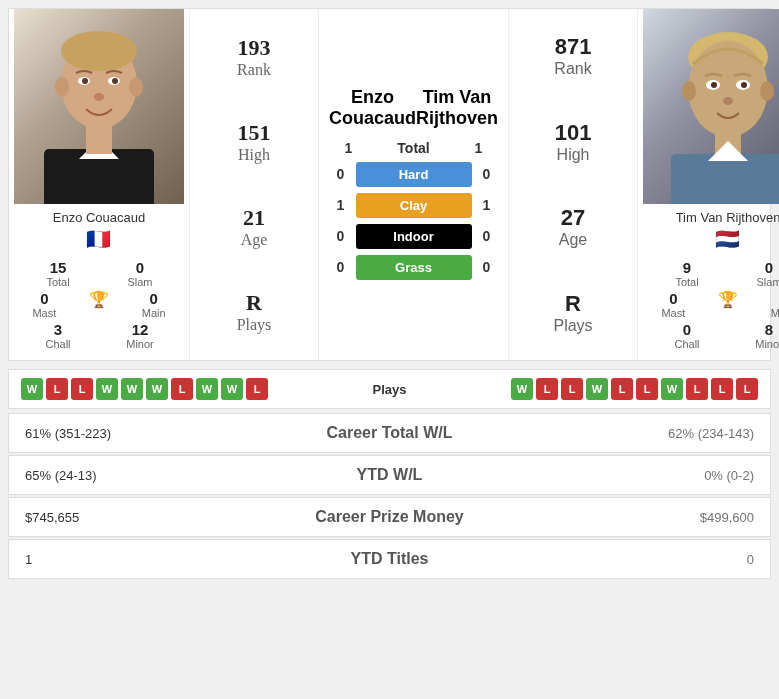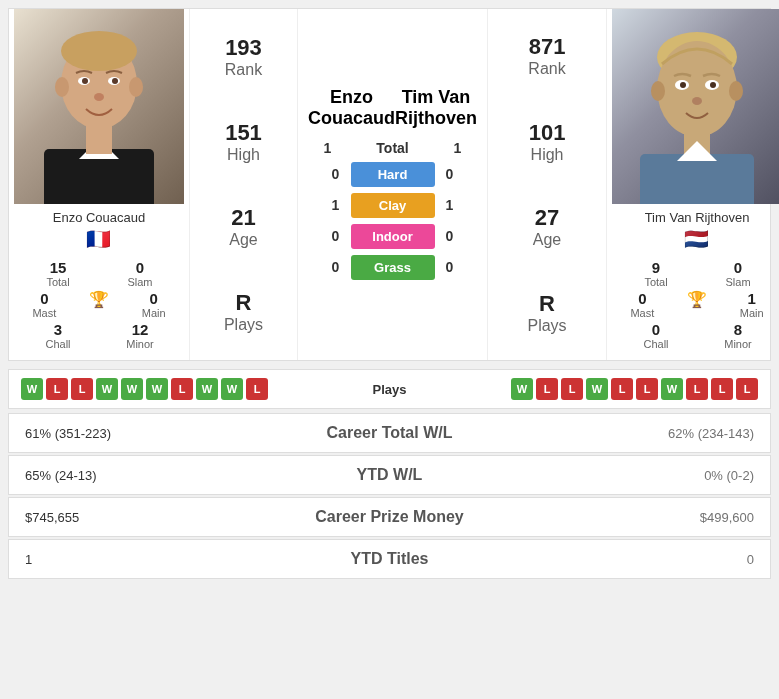--- a/index.html
+++ b/index.html
@@ -86,29 +86,30 @@
       color: #666;
       display: block;
     }
     .trophy-icon {
       color: #c8a800;
       font-size: 16px;
     }
 
     
     .player-middle-stats {
-      width: 109px;
+      width: 130px;
       flex-shrink: 0;
       padding: 6px;
       display: flex;
       flex-direction: column;
       align-items: center;
       justify-content: space-around;
       border-left: 1px solid #eee;
       border-right: 1px solid #eee;
+      font-family: Liberation Serif, serif;
     }
     .mid-stat {
       text-align: center;
     }
     .mid-stat-value {
       font-size: 22px;
       font-weight: bold;
       color: #222;
       display: block;
     }
@@ -148,52 +149,52 @@
       justify-content: center;
     }
     .surface-count {
       width: 30px;
       text-align: center;
       font-weight: bold;
       font-size: 14px;
       color: #333;
     }
     .surface-btn {
-      width: 84px;
+      width: 116px;
       padding: 5px 0;
       text-align: center;
       color: #fff;
       font-weight: bold;
       font-size: 13px;
       border-radius: 3px;
     }
     .surface-hard { background: #4a90d9; }
     .surface-clay { background: #e8a020; }
-    .surface-indoor { background: #ec4899; }
+    .surface-indoor { background: #000000; }
     .surface-grass { background: #4aaa44; }
     .total-label {
       width: 100px;
       text-align: center;
       font-weight: bold;
       color: #333;
       font-size: 14px;
     }
 
     
     .player-right {
       display: flex;
       flex-direction: column;
       align-items: center;
       width: 180px;
       flex-shrink: 0;
     }
 
     
     .player-right-stats {
-      width: 120px;
+      width: 130px;
       flex-shrink: 0;
       padding: 4px;
       display: flex;
       flex-direction: column;
       align-items: center;
       justify-content: space-around;
       border-left: 1px solid #eee;
       border-right: 1px solid #eee;
     }
 

